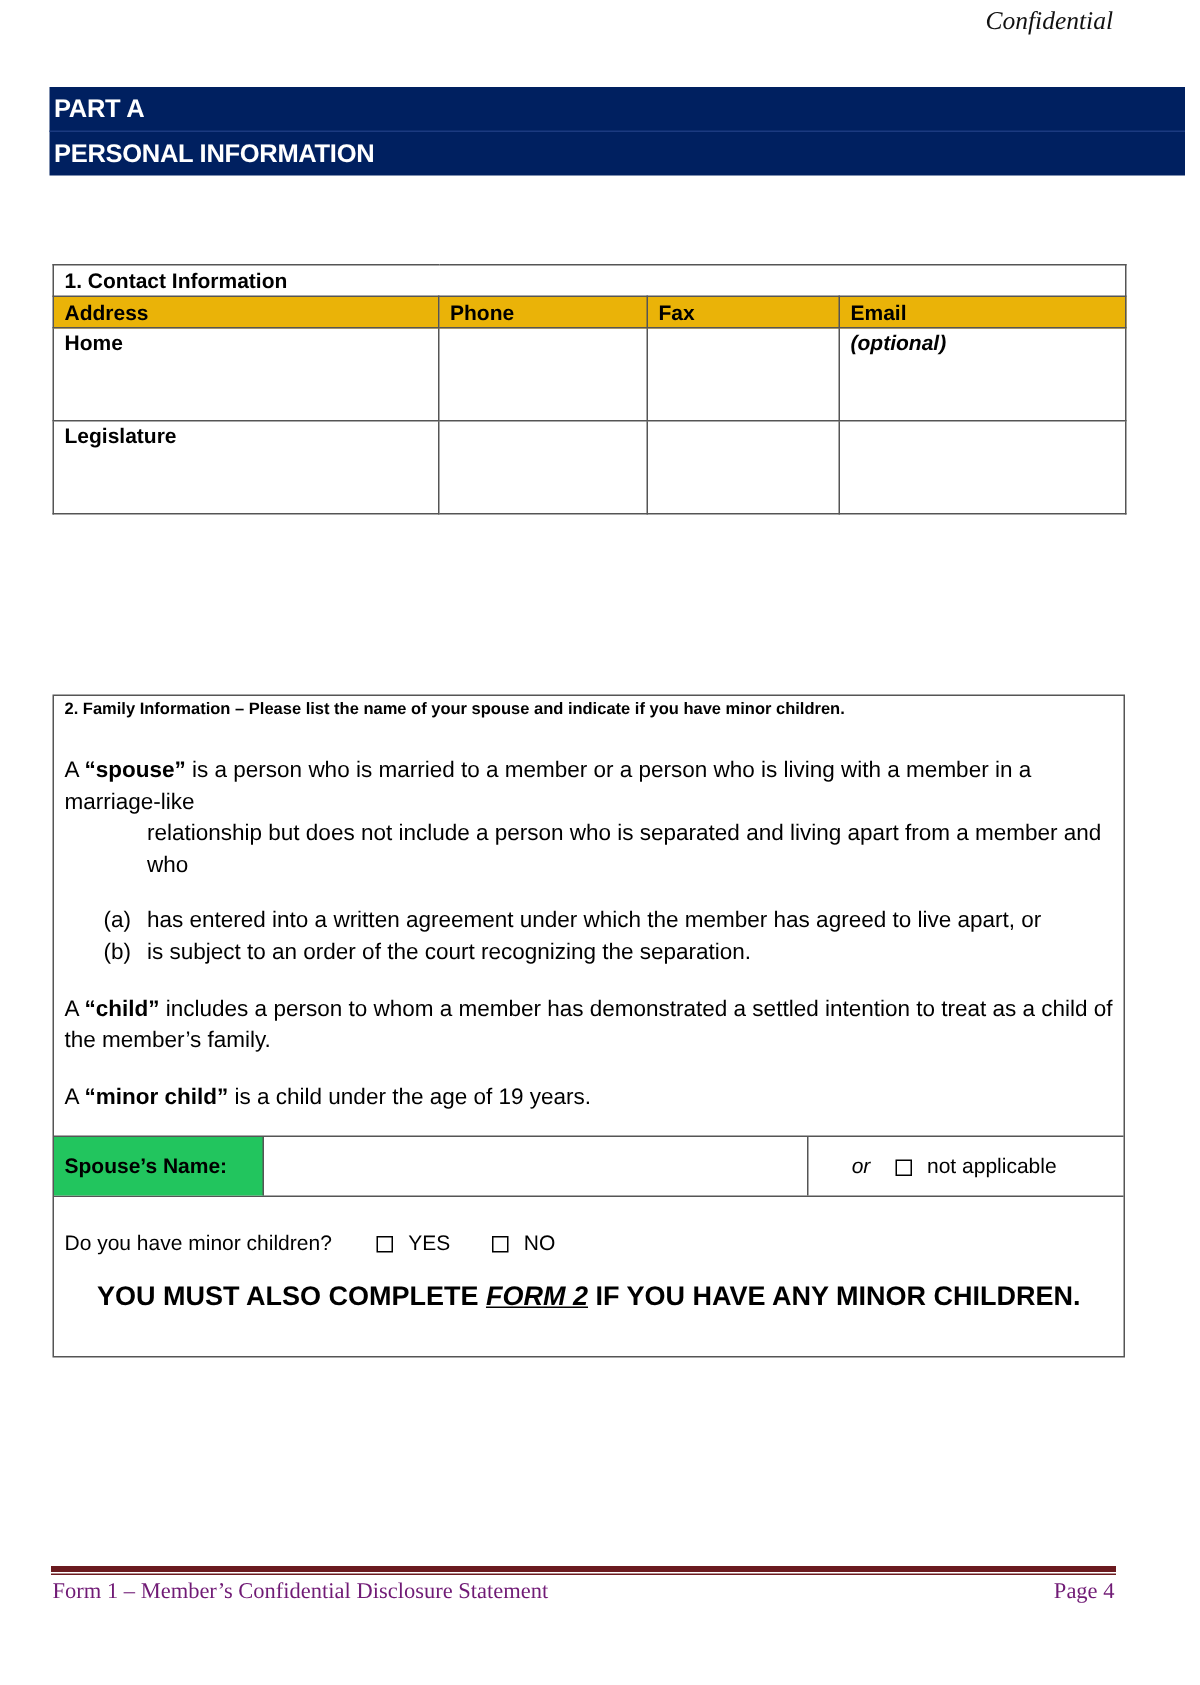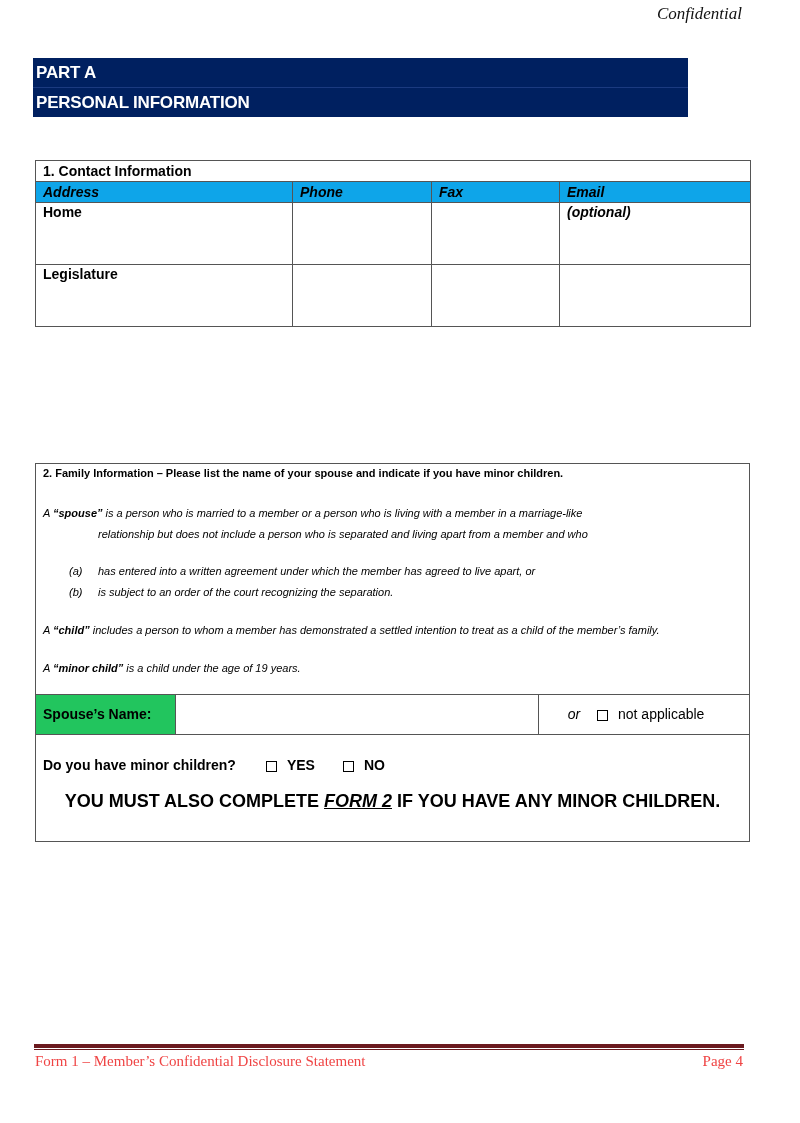--- a/index.html
+++ b/index.html
@@ -3,64 +3,64 @@
 <meta charset="utf-8">
 <style>
   html, body { margin: 0; padding: 0; background: #ffffff; }
   body { width: 800px; height: 1123px; position: relative; overflow: hidden;
          font-family: "Liberation Sans", "DejaVu Sans", sans-serif; color: #000; }
 
   .confidential { position: absolute; top: 4px; right: 58px;
     font-family: "Liberation Serif", "DejaVu Serif", serif; font-style: italic;
     font-size: 17px; color: #111; }
 
-  .part-banner { position: absolute; left: 33px; top: 58px; width: 655px; height: 59px;
+  .part-banner { position: absolute; left: 33px; top: 58px; width: 757px; height: 59px;
     background: #002060; color: #fff; font-weight: bold; font-size: 17px; }
   .part-banner .row { height: 29px; line-height: 29px; padding-left: 3px; letter-spacing: -0.2px; }
   .part-banner .row + .row { border-top: 1px solid #1b3a80; }
 
   table { border-collapse: collapse; table-layout: fixed; }
   td { border: 1px solid #555; vertical-align: top; padding: 0 7px; font-size: 14px; }
 
-  .contact-table { position: absolute; left: 35px; top: 160px; width: 715px; }
+  .contact-table { position: absolute; left: 35px; top: 176px; width: 715px; }
   .contact-table .title-cell { font-weight: bold; height: 20px; line-height: 20px; }
-  .contact-table .hdr td { background: #0ea5e9; font-weight: bold; height: 20px; line-height: 20px; font-style: italic; }
+  .contact-table .hdr td { background: #eab308; font-weight: bold; height: 20px; line-height: 20px; }
   .contact-table .data td { height: 60px; font-weight: bold; padding-top: 1px; }
   .optional { font-style: italic; }
 
   .family-box { position: absolute; left: 35px; top: 463px; width: 713px; border: 1px solid #555; }
   .family-title { font-weight: bold; font-size: 11px; padding: 3px 7px 0 7px; height: 22px; }
-  .defs { font-style: italic; font-size: 11px; padding: 0 7px; line-height: 21px; }
+  .defs { font-size: 15px; padding: 0 7px; line-height: 21px; }
   .defs p { margin: 0; }
   .defs .indent { padding-left: 55px; }
   .defs .item { display: flex; padding-left: 26px; }
   .defs .item .lbl { width: 29px; }
   .defs b { font-weight: bold; }
   .gap { height: 14px; }
 
   .spouse-row { display: flex; border-top: 1px solid #555; height: 39px; margin-top: 15px; }
   .spouse-label { width: 125px; background: #22c55e; font-weight: bold; font-size: 14px;
     padding: 11px 7px 0 7px; border-right: 1px solid #555; }
   .spouse-input { width: 362px; border-right: 1px solid #555; }
   .spouse-na { flex: 1; font-size: 14px; padding: 11px 0 0 12px; display: flex; align-items: flex-start; text-align: center; }
   .spouse-na .or { font-style: italic; width: 46px; }
   .checkbox { display: inline-block; width: 9px; height: 9px; border: 1px solid #000;
     margin-right: 10px; position: relative; top: 4px; }
   .minor-section { border-top: 1px solid #555; height: 106px; font-size: 14px; }
-  .minor-q { padding: 22px 7px 0 7px; display: flex; align-items: flex-start; font-weight: bold; }
+  .minor-q { padding: 22px 7px 0 7px; display: flex; align-items: flex-start; }
   .minor-q .q { margin-right: 30px; }
   .minor-q .opt { margin-right: 28px; }
   .notice { text-align: center; font-weight: bold; font-size: 18px; margin-top: 18px; }
   .notice u { text-decoration: underline; font-style: italic; }
 
   .footer-rule { position: absolute; left: 34px; top: 1044px; width: 710px; }
   .footer-rule .thick { height: 4px; background: #6b1a1f; }
   .footer-rule .thin { height: 1px; background: #6b1a1f; margin-top: 1px; }
   .footer { position: absolute; left: 35px; top: 1053px; width: 708px; display: flex; justify-content: space-between;
-    font-family: "Liberation Serif", "DejaVu Serif", serif; font-size: 15px; color: #ef4444; }
+    font-family: "Liberation Serif", "DejaVu Serif", serif; font-size: 15px; color: #701a75; }
 </style>
 </head>
 <body>
 
 <div class="confidential">Confidential</div>
 
 <div class="part-banner">
   <div class="row">PART A</div>
   <div class="row">PERSONAL INFORMATION</div>
 </div>

